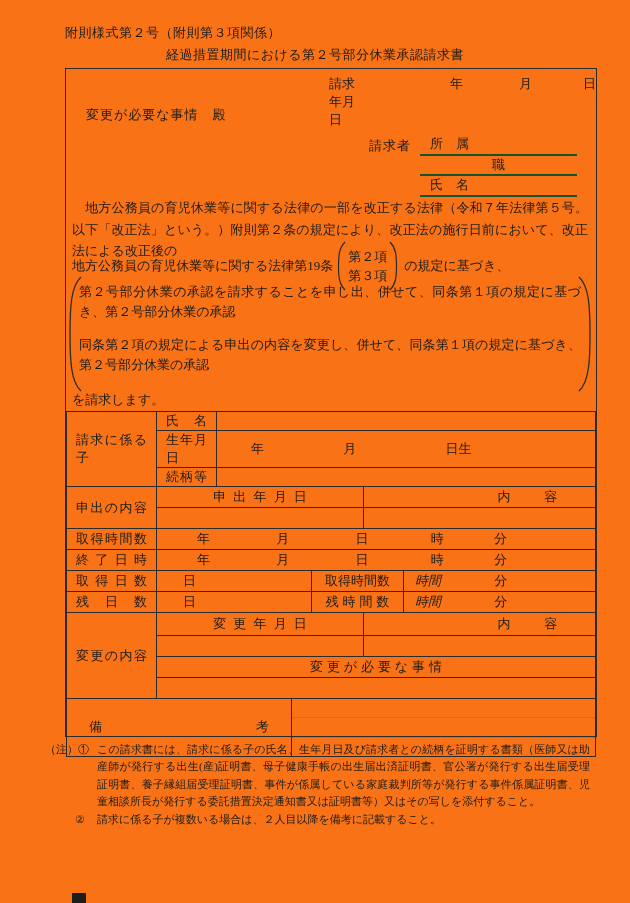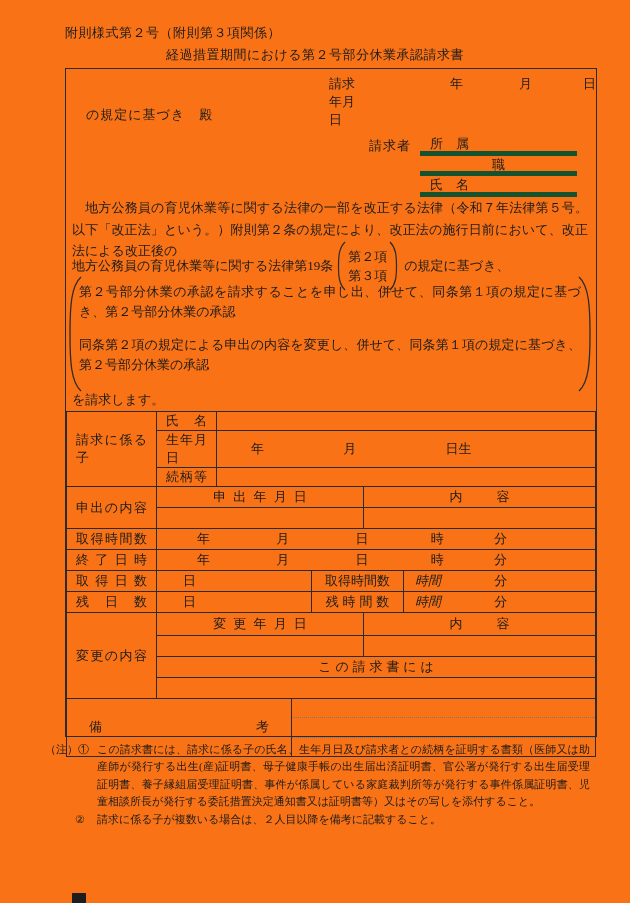--- a/index.html
+++ b/index.html
@@ -13,21 +13,21 @@
   
   .req-date{top:6px;left:0;width:100%;display:flex;gap:24px;}
   .req-date .lbl{margin-left:263px;}
   .req-date .u1{margin-left:70px;}
   .req-date .u2{margin-left:32px;}
   .req-date .u3{margin-left:27px;}
   .addressee{top:37px;left:20px;letter-spacing:1px;}
   .requester{top:66px;left:303px;display:flex;}
   .req-label{margin-top:2px;letter-spacing:1px;}
   .req-fields{margin-left:9px;width:157px;}
-  .req-field{border-bottom:5px solid #14532d;height:20.5px;padding-left:10px;box-sizing:border-box;}
+  .req-field{border-bottom:2px solid #14532d;height:20.5px;padding-left:10px;box-sizing:border-box;}
   .req-field.center{text-align:center;padding-left:0;}
   
   .paragraph{top:128px;left:6px;width:516px;line-height:21.5px;text-align:justify;}
   .clause-row{top:170px;left:6px;display:flex;align-items:center;height:54px;}
   .clause-brace{display:flex;align-items:center;margin:0 3px;justify-content:center;}
   .clause-items{margin:0 2px;line-height:19px;text-align:center;}
   .clause-post{margin-left:2px;}
   .options-wrap{top:206px;left:2px;width:524px;height:118px;}
   .paren{position:absolute;top:0;}
   .paren.left{left:0;}
@@ -38,21 +38,21 @@
   .closing{top:322px;left:6px;}
   
   .form-table{position:absolute;top:342px;left:0;width:530px;height:325px;
               border-collapse:collapse;table-layout:fixed;}
   .form-table td{border:1px solid #2b2b2b;padding:0 4px;font-size:13px;
                  vertical-align:middle;overflow:hidden;}
   .spread{text-align:justify;text-align-last:justify;padding:0 5px;}
   .spread-wide{text-align:justify;text-align-last:justify;padding:0 18px;}
   .center{text-align:center;}
   .ls05{letter-spacing:.55em;text-indent:.55em;}
-  .ls28{letter-spacing:2.6em;text-indent:2.6em;}
+  .ls28{letter-spacing:2.6em;text-indent:2.6em;text-align:right;}
   .ls03{letter-spacing:.3em;text-indent:.3em;}
   .units span{display:inline-block;}
   .dob .u0{margin-left:30px;} .dob .u1{margin-left:76px;} .dob .u2{margin-left:86px;}
   .dt .u0{margin-left:36px;} .dt .u1{margin-left:63px;} .dt .u2{margin-left:63px;}
   .dt .u3{margin-left:59px;} .dt .u4{margin-left:47px;}
   .dayunit{margin-left:22px;display:inline-block;}
   .hrs .u0{margin-left:7px;font-style:italic;} .hrs .u1{margin-left:50px;}
   .remarks-lines div{height:18.3px;}
   .remarks-lines div.dotted{border-bottom:1px dotted #777;}
   
@@ -73,21 +73,21 @@
 
   <div class="abs outer-box">
 
     <div class="abs req-date">
       <span class="lbl">請求年月日</span>
       <span class="u1">年</span>
       <span class="u2">月</span>
       <span class="u3">日</span>
     </div>
 
-    <div class="abs addressee">の規定に基づき　殿</div>
+    <div class="abs addressee">変更が必要な事情　殿</div>
 
     <div class="abs requester">
       <span class="req-label">請求者</span>
       <div class="req-fields">
         <div class="req-field">所　属</div>
         <div class="req-field center">職</div>
         <div class="req-field">氏　名</div>
       </div>
     </div>
 
@@ -223,21 +223,21 @@
               <div class="spread">変更の内容</div>
             </td>
         <td colspan="4" class="center ls05">変更年月日</td>
         <td colspan="2" class="center ls28">内容</td>
       </tr>
       <tr style="height:21px">
         <td colspan="4"></td>
         <td colspan="2"></td>
       </tr>
       <tr style="height:21px">
-        <td colspan="6" class="center ls03">この請求書には</td>
+        <td colspan="6" class="center ls03">変更が必要な事情</td>
       </tr>
       <tr style="height:21px">
         <td colspan="6"></td>
       </tr>
       <tr style="height:56px">
         <td colspan="3">
               <div class="spread-wide">備考</div>
             </td>
         <td colspan="4" style="padding:0">
           <div class="remarks-lines">

